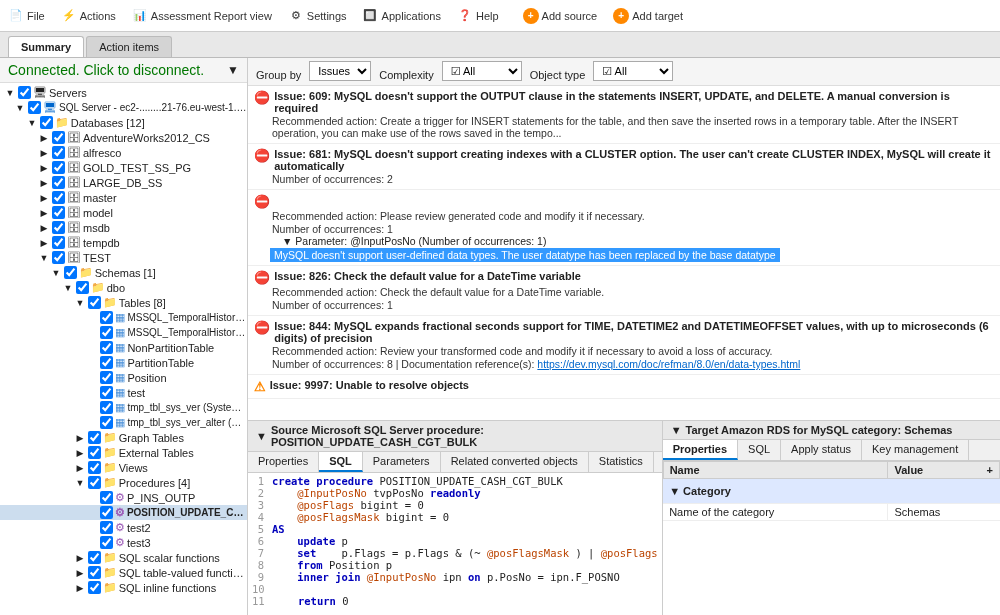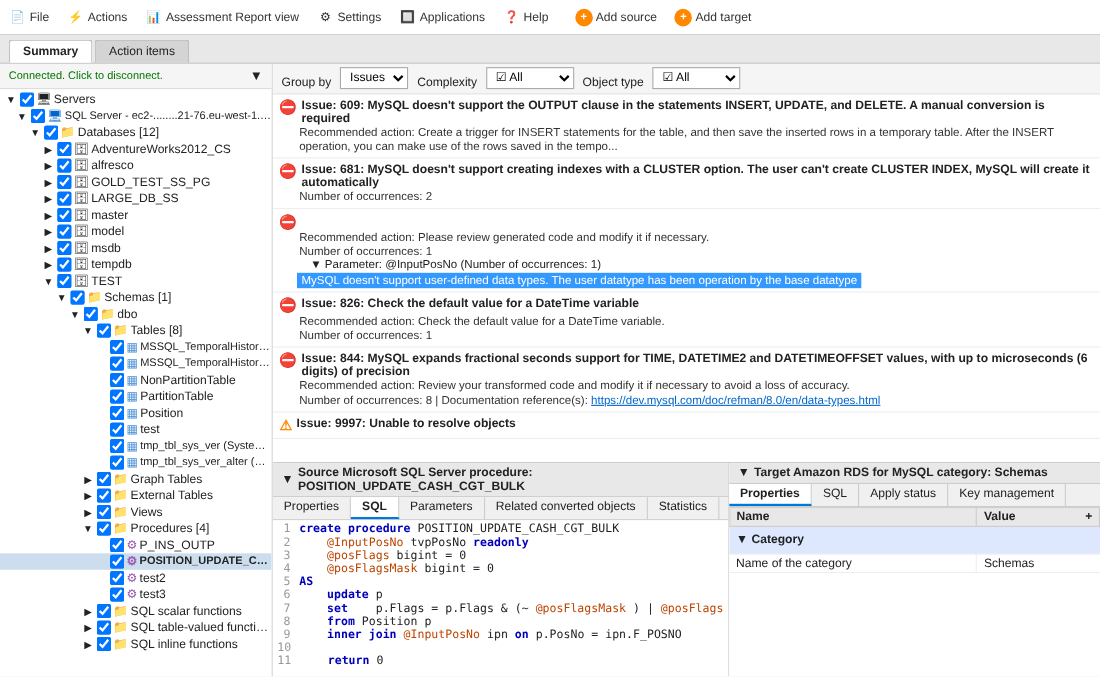--- a/index.html
+++ b/index.html
@@ -14,21 +14,21 @@
     .tabbar { display: flex; background: #e8e8e8; border-bottom: 1px solid #bbb; padding: 0 8px; height: 26px; align-items: flex-end; }
     .tab { padding: 4px 12px; font-size: 11px; cursor: pointer; border: 1px solid #bbb; border-bottom: none; background: #d4d4d4; margin-right: 2px; border-radius: 3px 3px 0 0; }
     .tab.active { background: #fff; font-weight: bold; }
 
     
     .main-layout { display: flex; height: calc(615px - 58px); }
 
     
     .left-panel { width: 248px; min-width: 248px; background: #fff; border-right: 1px solid #ccc; display: flex; flex-direction: column; overflow: hidden; }
     .left-header { display: flex; align-items: center; justify-content: space-between; padding: 4px 8px; border-bottom: 1px solid #ddd; background: #f5f5f5; }
-    .connected-label { color: #007700; font-size: 10px; cursor: pointer; }
+    .connected-label { color: #007700; font-size: 14px; cursor: pointer; }
     .filter-icon { cursor: pointer; font-size: 12px; }
     .tree-area { overflow-y: auto; overflow-x: hidden; flex: 1; padding: 2px 0; }
     .tree-item { display: flex; align-items: center; padding: 1px 0; cursor: pointer; white-space: nowrap; font-size: 11px; }
     .tree-item.selected { background: #cde; }
     .tree-indent { display: inline-block; }
     .tree-arrow { display: inline-block; width: 12px; text-align: center; font-size: 9px; }
     .tree-checkbox { width: 13px; height: 13px; margin: 0 2px; }
     .tree-label { flex: 1; overflow: hidden; text-overflow: ellipsis; }
     .tree-icon { margin-right: 2px; }
 
@@ -408,21 +408,21 @@
       </div>
 
       <div class="issue-item">
         <div class="issue-title">
           <span style="color:#cc0000;font-size:13px;flex-shrink:0;">⛔</span>
         </div>
         <div class="issue-body">Recommended action: Please review generated code and modify it if necessary.</div>
         <div class="issue-body">Number of occurrences: 1</div>
         <div class="issue-param">▼ Parameter: @InputPosNo (Number of occurrences: 1)</div>
         <div style="padding-left:16px;margin-top:2px;">
-          <span style="background:#3399ff;color:white;padding:1px 4px;font-size:10.5px;">MySQL doesn't support user-defined data types. The user datatype has been operation by the base datatype</span>
+          <span style="background:#3399ff;color:white;padding:1px 4px;font-size:10.5px;">MySQL doesn't support user-defined data types. The user datatype has been replaced by the base datatype</span>
         </div>
       </div>
 
       <div class="issue-item">
         <div class="issue-title">
           <span style="color:#cc0000;font-size:13px;flex-shrink:0;">⛔</span>
           <span><b>Issue: 826: Check the default value for a DateTime variable</b></span>
         </div>
         <div class="issue-body">Recommended action: Check the default value for a DateTime variable.</div>
         <div class="issue-body">Number of occurrences: 1</div>

